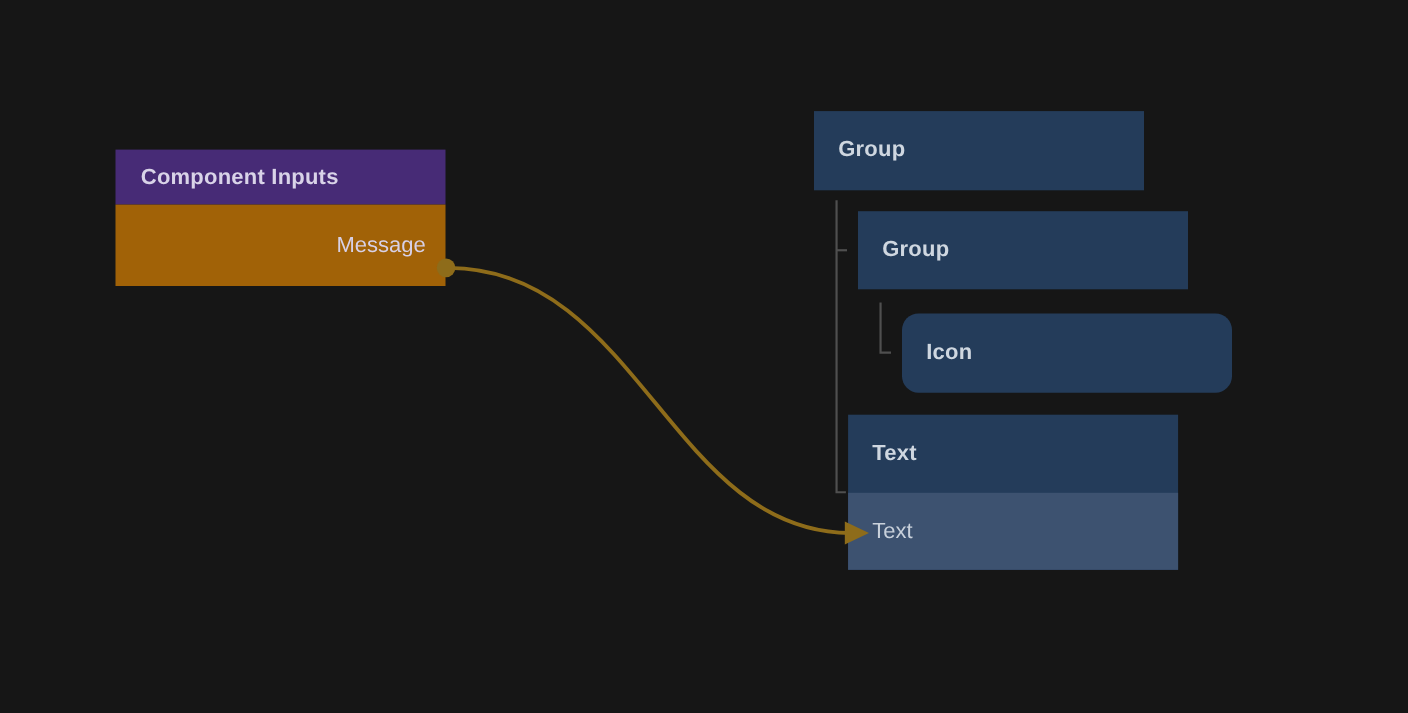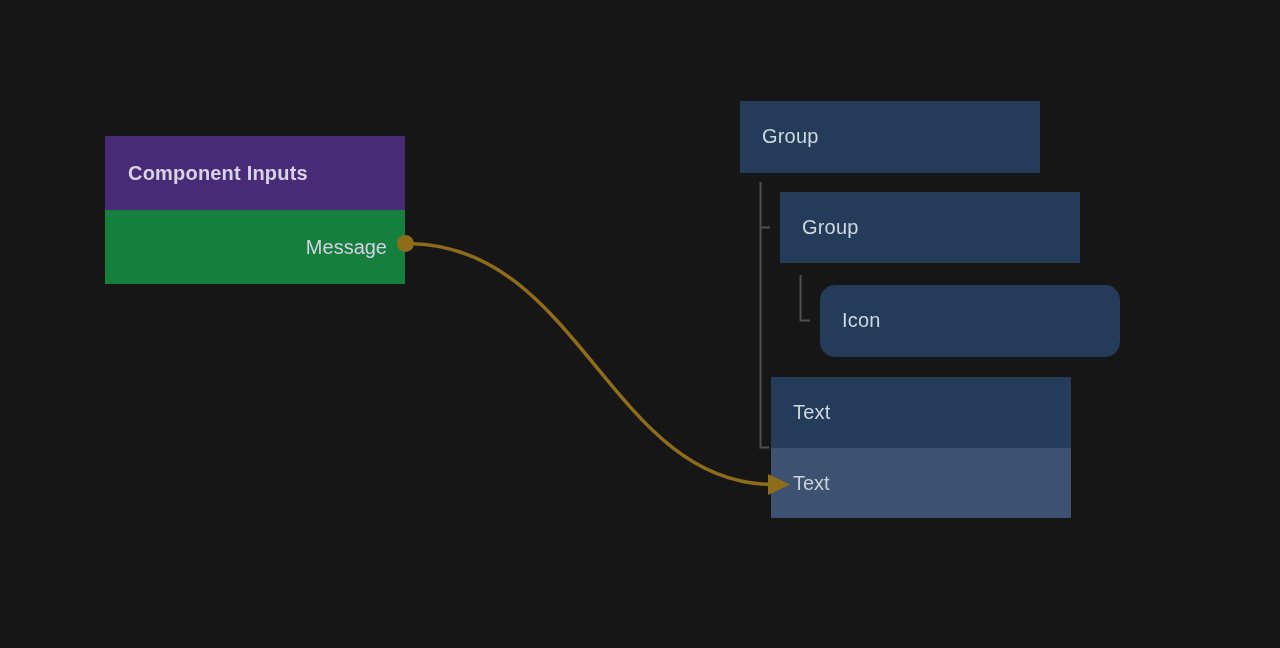--- a/index.html
+++ b/index.html
@@ -12,48 +12,48 @@
     overflow: hidden;
     font-family: "Liberation Sans", sans-serif;
   }
   
   .component-node {
     position: absolute;
     left: 105px; top: 136px;
     width: 300px; height: 145px;
   }
   .component-node-header {
-    height: 74px;
+    height: 50px;
     background: #472b76;
     color: #d9d3e8;
     display: flex; align-items: center;
     padding-left: 23px;
     font-size: 20px; font-weight: 700;
     letter-spacing: 0.2px;
   }
   .component-node-row {
     height: 74px;
-    background: #15803d;
+    background: #a16207;
     color: #d7d0e6;
     display: flex; align-items: center; justify-content: flex-end;
     padding-right: 18px;
     font-size: 20px; font-weight: 400;
   }
   
   .layer-node {
     position: absolute;
     width: 300px;
     background: #243c5a;
   }
   .layer-label {
     height: 71px;
     color: #cfd7e0;
     display: flex; align-items: center;
     padding-left: 22px;
-    font-size: 20px; font-weight: 400;
+    font-size: 20px; font-weight: 700;
     letter-spacing: 0.2px;
   }
   .layer-group-1 { left: 740px; top: 101px; height: 72px; }
   .layer-group-2 { left: 780px; top: 192px; height: 71px; }
   .layer-icon    { left: 820px; top: 285px; height: 72px; border-radius: 15px; }
   .layer-text    { left: 735px; top: 377px; height: 141px; margin-left: 36px; }
   .layer-sub-row {
     height: 70px;
     background: #3d5270;
     color: #c9d1db;

